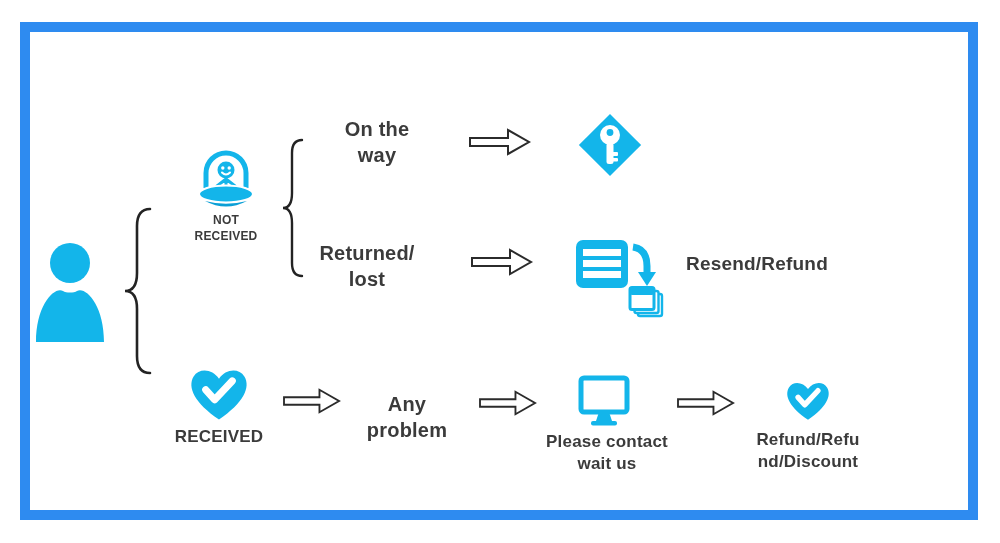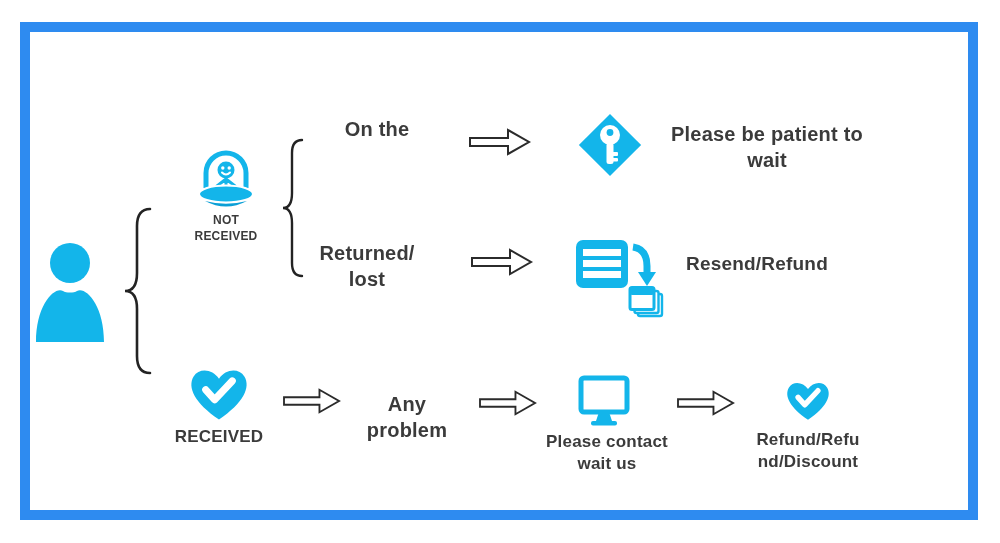--- a/index.html
+++ b/index.html
@@ -52,38 +52,35 @@
     <span>NOT</span>
     <span>RECEIVED</span>
   </div>
 
   <svg class="abs" style="left:281px;top:138px;" width="24" height="140" viewBox="0 0 24 140">
     <path d="M21,2 Q11,2 11,15 L11,55 Q11,70 2,70 Q11,70 11,85 L11,125 Q11,138 21,138" fill="none" stroke="#232323" stroke-width="2.4" stroke-linecap="round"></path>
   </svg>
 
   <div class="label fs20" style="left:310px;top:116px;width:134px;text-align:center;">
     <span>On the</span>
+    <span>way</span>
   </div>
 
   <svg class="abs" style="left:468px;top:127px;" width="64" height="30" viewBox="0 0 64 30">
     <path d="M2,11 L40,11 L40,3 L61,15 L40,27 L40,19 L2,19 Z" fill="#ffffff" stroke="#2b2b2b" stroke-width="2"></path>
   </svg>
 
   <svg class="abs" style="left:572px;top:107px;" width="76" height="76" viewBox="0 0 76 76">
     <rect x="16" y="16" width="44" height="44" fill="#13b5ea" transform="rotate(45 38 38)"></rect>
     <circle cx="38" cy="28" r="10" fill="#ffffff"></circle>
     <circle cx="38" cy="25.5" r="3.4" fill="#13b5ea"></circle>
     <rect x="34.5" y="36" width="7" height="21" rx="2.5" fill="#ffffff"></rect>
     <rect x="40" y="45" width="6" height="4" rx="1" fill="#ffffff"></rect>
     <rect x="40" y="51" width="6" height="3.6" rx="1" fill="#ffffff"></rect>
   </svg>
-  <div class="label fs20" style="left:648px;top:121px;width:238px;">
-    <span>Please be patient to</span>
-    <span>wait</span>
-  </div>
 
   <div class="label fs20" style="left:300px;top:240px;width:134px;">
     <span>Returned/</span>
     <span>lost</span>
   </div>
 
   <svg class="abs" style="left:470px;top:247px;" width="64" height="30" viewBox="0 0 64 30">
     <path d="M2,11 L40,11 L40,3 L61,15 L40,27 L40,19 L2,19 Z" fill="#ffffff" stroke="#2b2b2b" stroke-width="2"></path>
   </svg>
 

